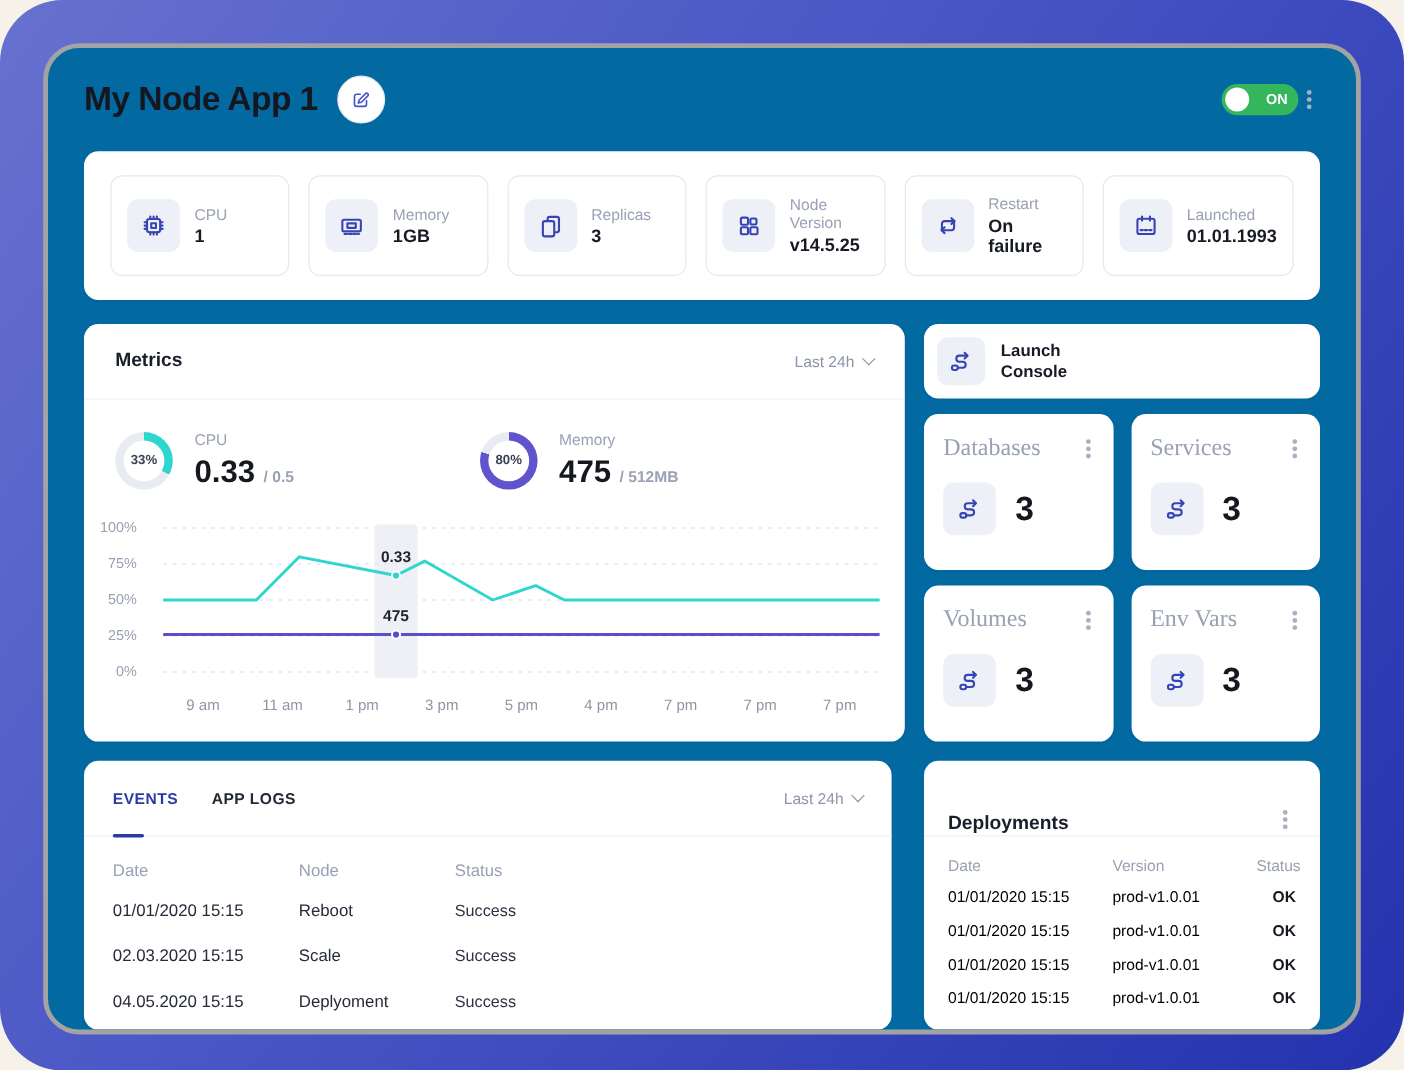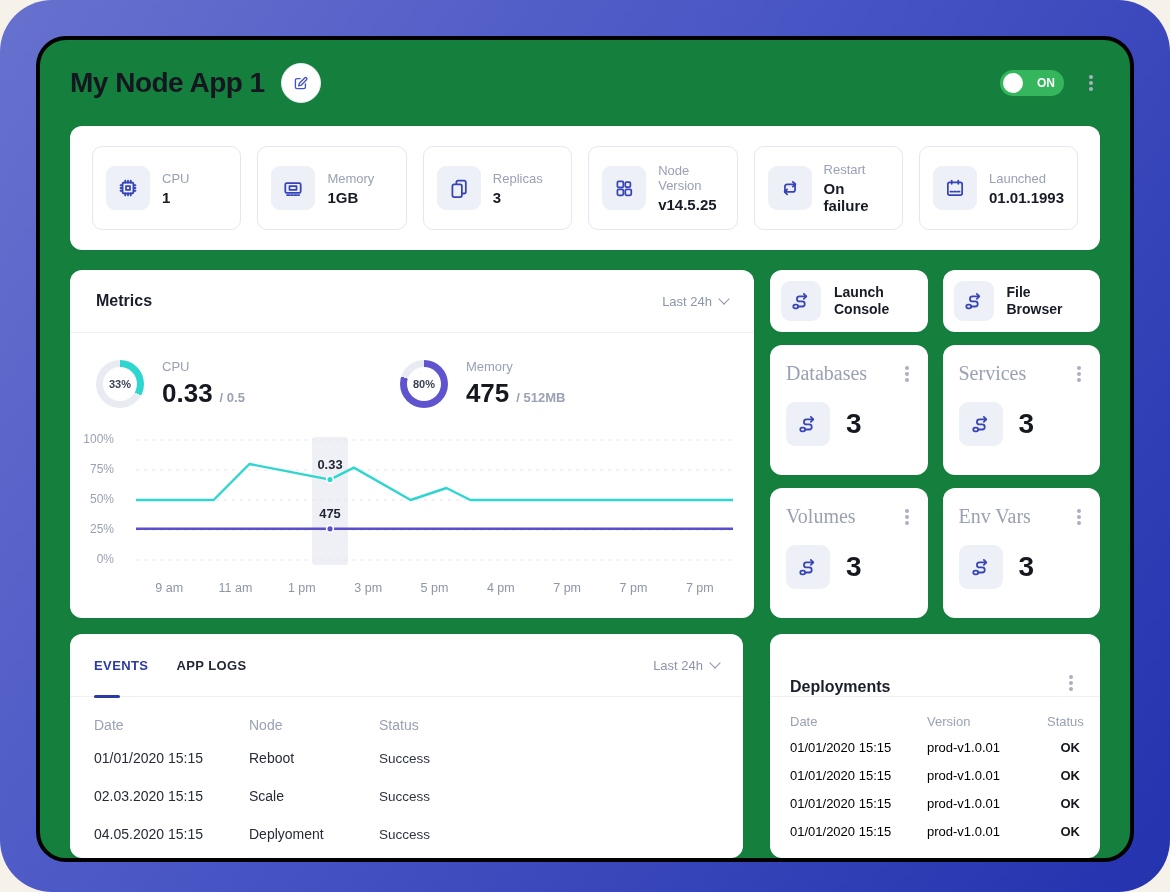--- a/index.html
+++ b/index.html
@@ -8,31 +8,31 @@
     background:#f6f2ea;
     font-family:"Liberation Sans",sans-serif;
     -webkit-font-smoothing:antialiased;
   }
   .frame{
     position:absolute;inset:0;border-radius:52px;
     background:linear-gradient(125deg,#6771ce 0%,#4a57c5 42%,#2433ae 100%);
   }
   .card{
     position:absolute;left:36px;top:36px;right:36px;bottom:30px;
-    background:#15803d;border:4px solid #000000;border-radius:30px;
+    background:#0369a1;border:4px solid #a3a3a3;border-radius:30px;
     box-sizing:border-box;overflow:hidden;
   }
   .inner{padding:0 30px;}
 
   
   .hdr{height:86px;display:flex;align-items:center;}
   .title{font-size:28px;font-weight:800;color:#14171f;letter-spacing:-.5px;}
   .edit-btn{width:40px;height:40px;border-radius:50%;background:#fff;border:1px solid #e6e8f1;
     margin-left:16px;display:flex;align-items:center;justify-content:center;cursor:pointer;}
-  .hdr-right{margin-left:auto;display:flex;align-items:flex-start;gap:18px;}
+  .hdr-right{margin-left:auto;display:flex;align-items:flex-start;}
   .toggle{width:64px;height:26px;border-radius:14px;display:flex;align-items:center;
     padding:0 9px 0 3px;box-sizing:border-box;cursor:pointer;background:#35b55c;}
   .knob{width:20px;height:20px;border-radius:50%;background:#fff;}
   .toggle-label{margin-left:auto;color:#fff;font-size:12px;font-weight:700;}
   .kebab-btn{width:18px;height:26px;display:flex;align-items:center;justify-content:center;cursor:pointer;background:none;border:none;padding:0;}
   .kebab{width:4px;height:4px;border-radius:50%;background:#a9b0c2;
     box-shadow:0 -6px 0 #a9b0c2,0 6px 0 #a9b0c2;}
 
   
   .panel{background:#fff;border-radius:12px;box-shadow:0 1px 3px rgba(25,35,80,.05);}
@@ -341,28 +341,20 @@
       <div class="right-col">
         <div class="qa-row">
           <button class="panel qa-btn">
             <span class="icon-box">
                 <svg class="ic" viewBox="0 0 20 20">
                   <use href="#i-flow"></use>
                 </svg>
               </span>
             <span class="qa-lbl">Launch Console</span>
           </button>
-          <button class="panel qa-btn">
-            <span class="icon-box">
-                <svg class="ic" viewBox="0 0 20 20">
-                  <use href="#i-flow"></use>
-                </svg>
-              </span>
-            <span class="qa-lbl">File Browser</span>
-          </button>
         </div>
         <div class="res-grid">
           <div class="panel res-card">
             <div class="res-title">Databases</div>
             <button class="kebab-btn res-kebab">
                 <span class="kebab"></span>
               </button>
             <div class="res-row">
               <span class="icon-box">
                   <svg class="ic" viewBox="0 0 20 20">

